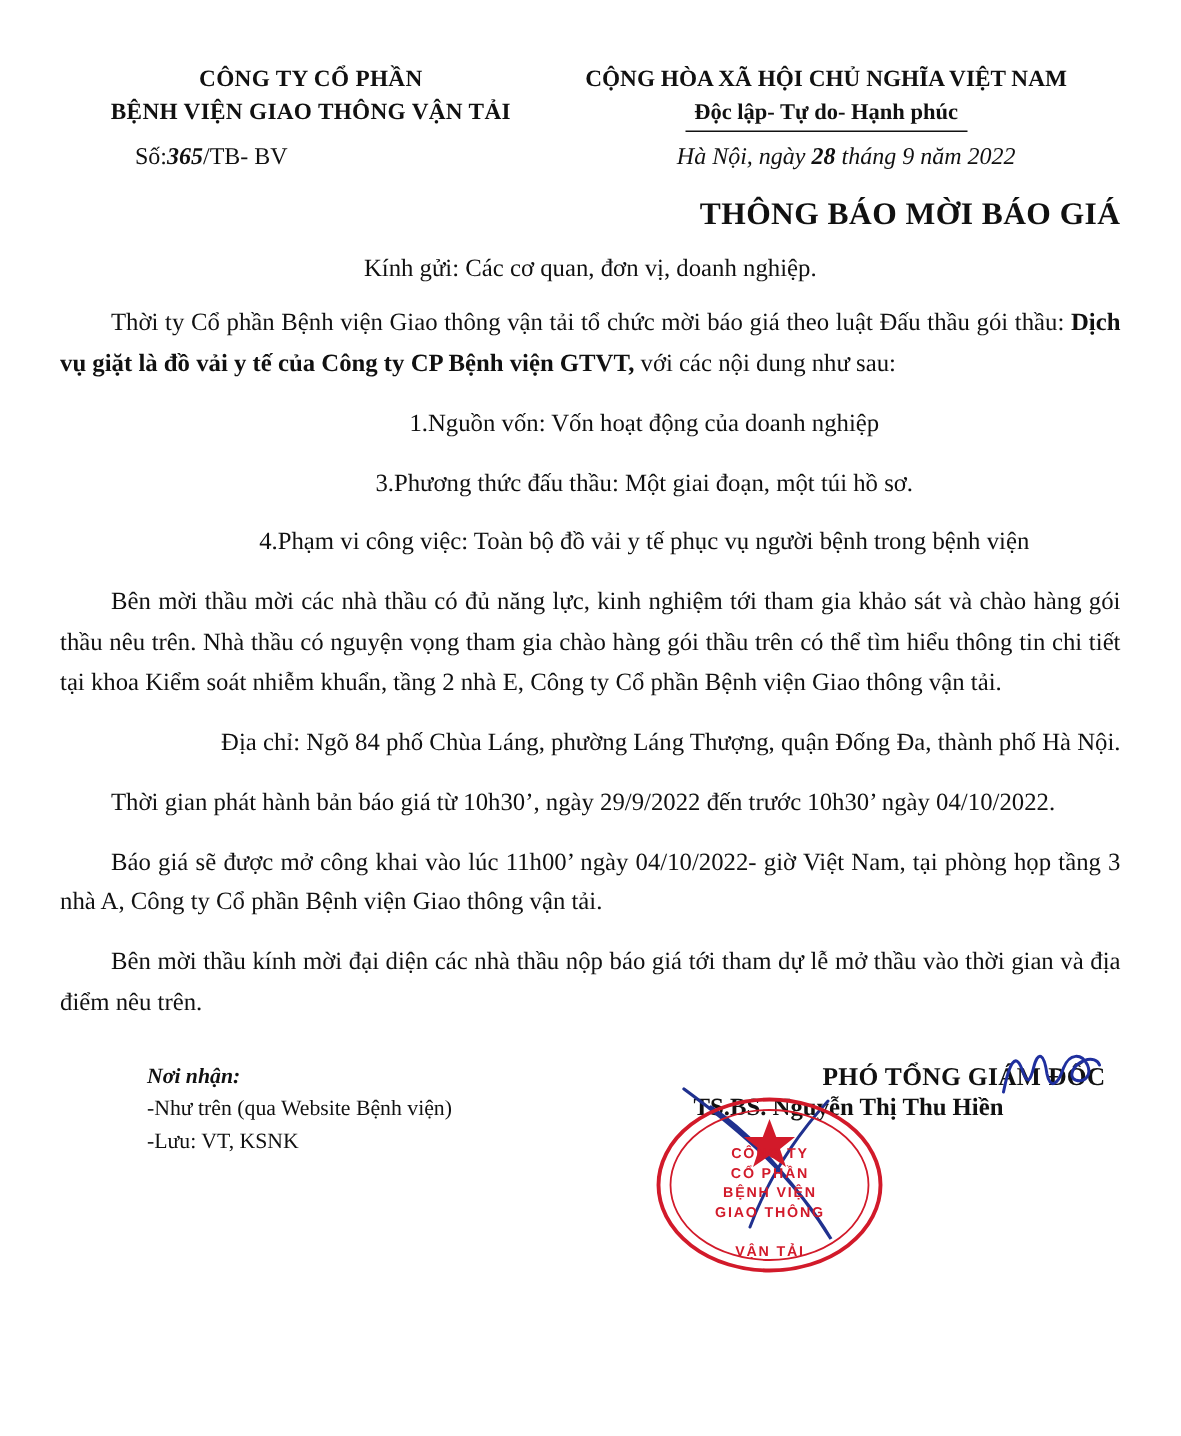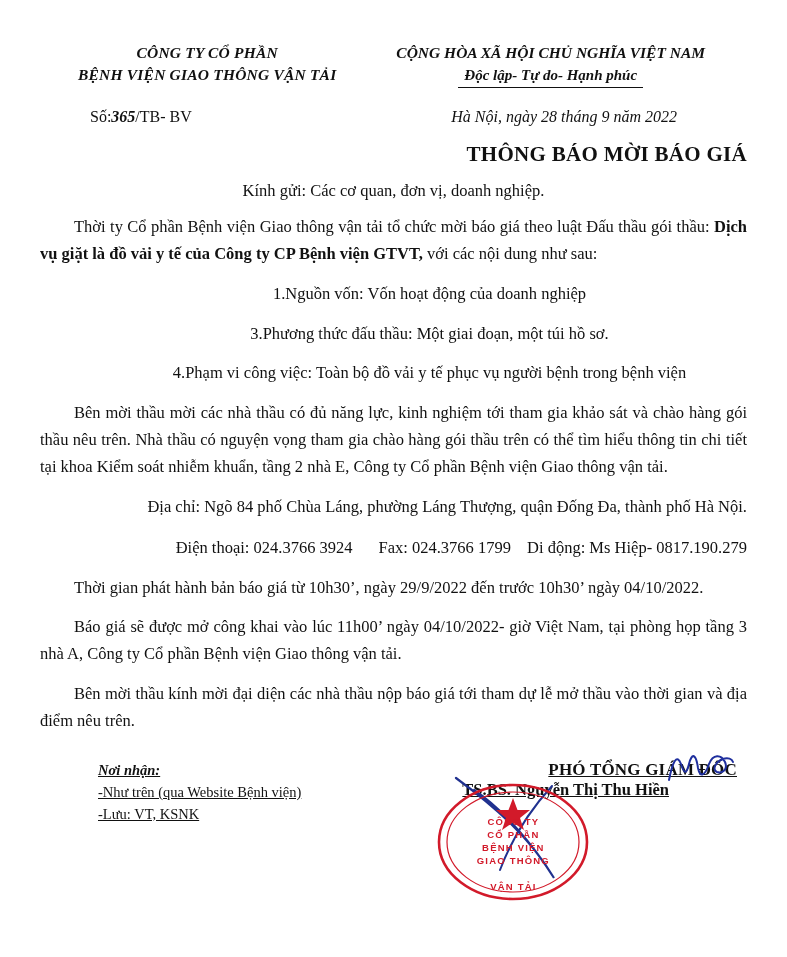--- a/index.html
+++ b/index.html
@@ -22,21 +22,20 @@
     box-sizing: border-box;
     padding: 34px 40px 10px 40px;
   }
 
   
   .header {
     display: flex;
     align-items: flex-start;
     justify-content: space-between;
     margin-top: 8px;
-    font-style: italic;
   }
   .hdr-left {
     width: 300px;
     text-align: center;
     padding-left: 20px;
   }
   .hdr-right {
     width: 400px;
     text-align: center;
   }
@@ -58,38 +57,38 @@
     border-bottom: 1.2px solid #111;
     padding: 0 6px 1px 6px;
     line-height: 1.4;
     margin-top: 1px;
   }
 
   .subhdr {
     display: flex;
     justify-content: space-between;
     align-items: flex-start;
-    margin-top: 20px;
+    margin-top: 8px;
   }
   .doc-number {
     font-size: 16px;
     padding-left: 50px;
     white-space: pre;
   }
   .doc-number .num {
     font-weight: bold;
     font-style: italic;
   }
   .date-place {
     font-size: 16px;
     font-style: italic;
     padding-right: 70px;
   }
   .date-place .d {
-    font-weight: normal;
+    font-weight: bold;
     font-style: italic;
   }
 
   
   .title {
     text-align: right;
     font-weight: bold;
     font-size: 21px;
     letter-spacing: .3px;
     margin-top: 16px;
@@ -130,21 +129,20 @@
   }
   .contact .gap { display: inline-block; width: 26px; }
   .contact .gap2 { display: inline-block; width: 16px; }
 
   
   .footer {
     display: flex;
     justify-content: space-between;
     margin-top: 26px;
     position: relative;
-    text-decoration: underline;
   }
   .recv {
     width: 320px;
     padding-left: 58px;
     font-size: 14.5px;
     line-height: 1.5;
   }
   .recv-title {
     font-weight: bold;
     font-style: italic;
@@ -245,21 +243,20 @@
 
   <div class="list">
     <div class="list-item">1.Nguồn vốn: Vốn hoạt động của doanh nghiệp</div>
     <div class="list-item">3.Phương thức đấu thầu: Một giai đoạn, một túi hồ sơ.</div>
     <div class="list-item">4.Phạm vi công việc: Toàn bộ đồ vải y tế phục vụ người bệnh trong bệnh viện</div>
   </div>
 
   <div class="para">Bên mời thầu mời các nhà thầu có đủ năng lực, kinh nghiệm tới tham gia khảo sát và chào hàng gói thầu nêu trên. Nhà thầu có nguyện vọng tham gia chào hàng gói thầu trên có thể tìm hiểu thông tin chi tiết tại khoa Kiểm soát nhiễm khuẩn, tầng 2 nhà E, Công ty Cổ phần Bệnh viện Giao thông vận tải.</div>
 
   <div class="contact">Địa chỉ: Ngõ 84 phố Chùa Láng, phường Láng Thượng, quận Đống Đa, thành phố Hà Nội.</div>
-  <div class="contact"><span>Điện thoại: 024.3766 3924</span><span class="gap"></span><span>Fax: 024.3766 1799</span><span class="gap2"></span><span>Di động: Ms Hiệp- 0817.190.279</span></div>
 
   <div class="para">Thời gian phát hành bản báo giá từ 10h30’, ngày 29/9/2022 đến trước 10h30’ ngày 04/10/2022.</div>
   <div class="para">Báo giá sẽ được mở công khai vào lúc 11h00’ ngày 04/10/2022- giờ Việt Nam, tại phòng họp tầng 3 nhà A, Công ty Cổ phần Bệnh viện Giao thông vận tải.</div>
   <div class="para">Bên mời thầu kính mời đại diện các nhà thầu nộp báo giá tới tham dự lễ mở thầu vào thời gian và địa điểm nêu trên.</div>
 
   <div class="footer">
     <div class="recv">
       <div class="recv-title">Nơi nhận:</div>
       <div>-Như trên (qua Website Bệnh viện)</div>
       <div>-Lưu: VT, KSNK</div>

